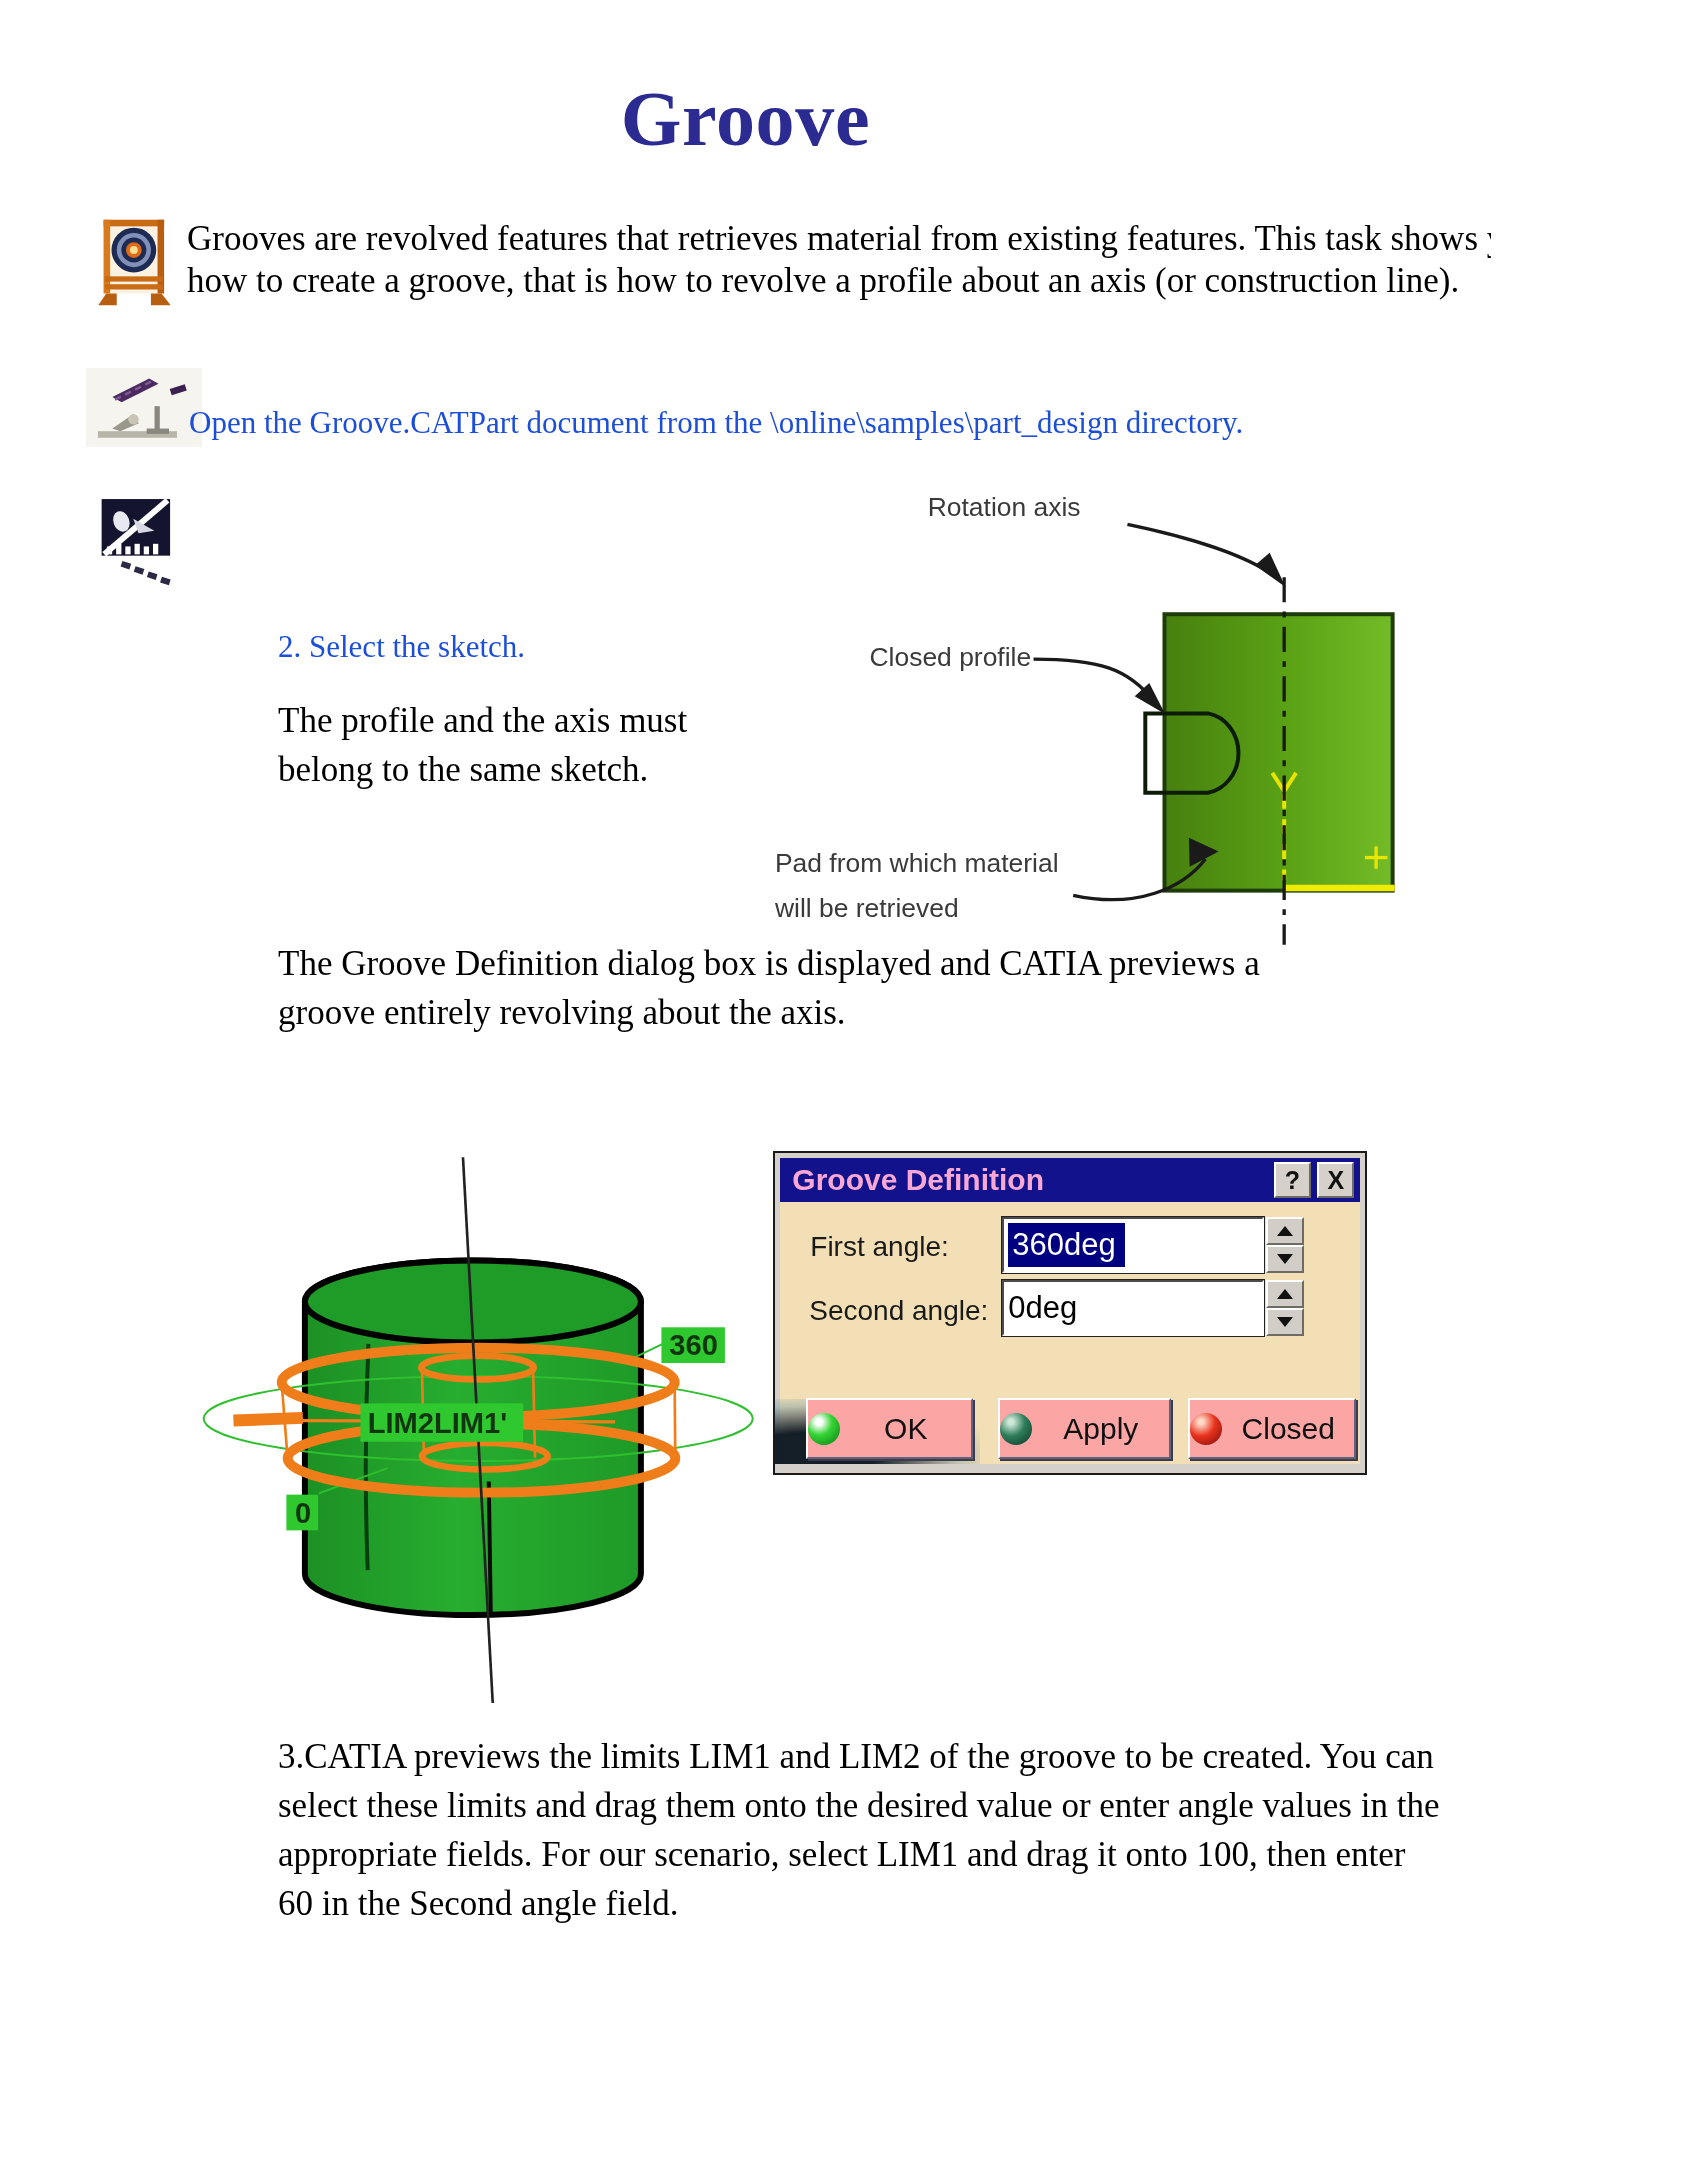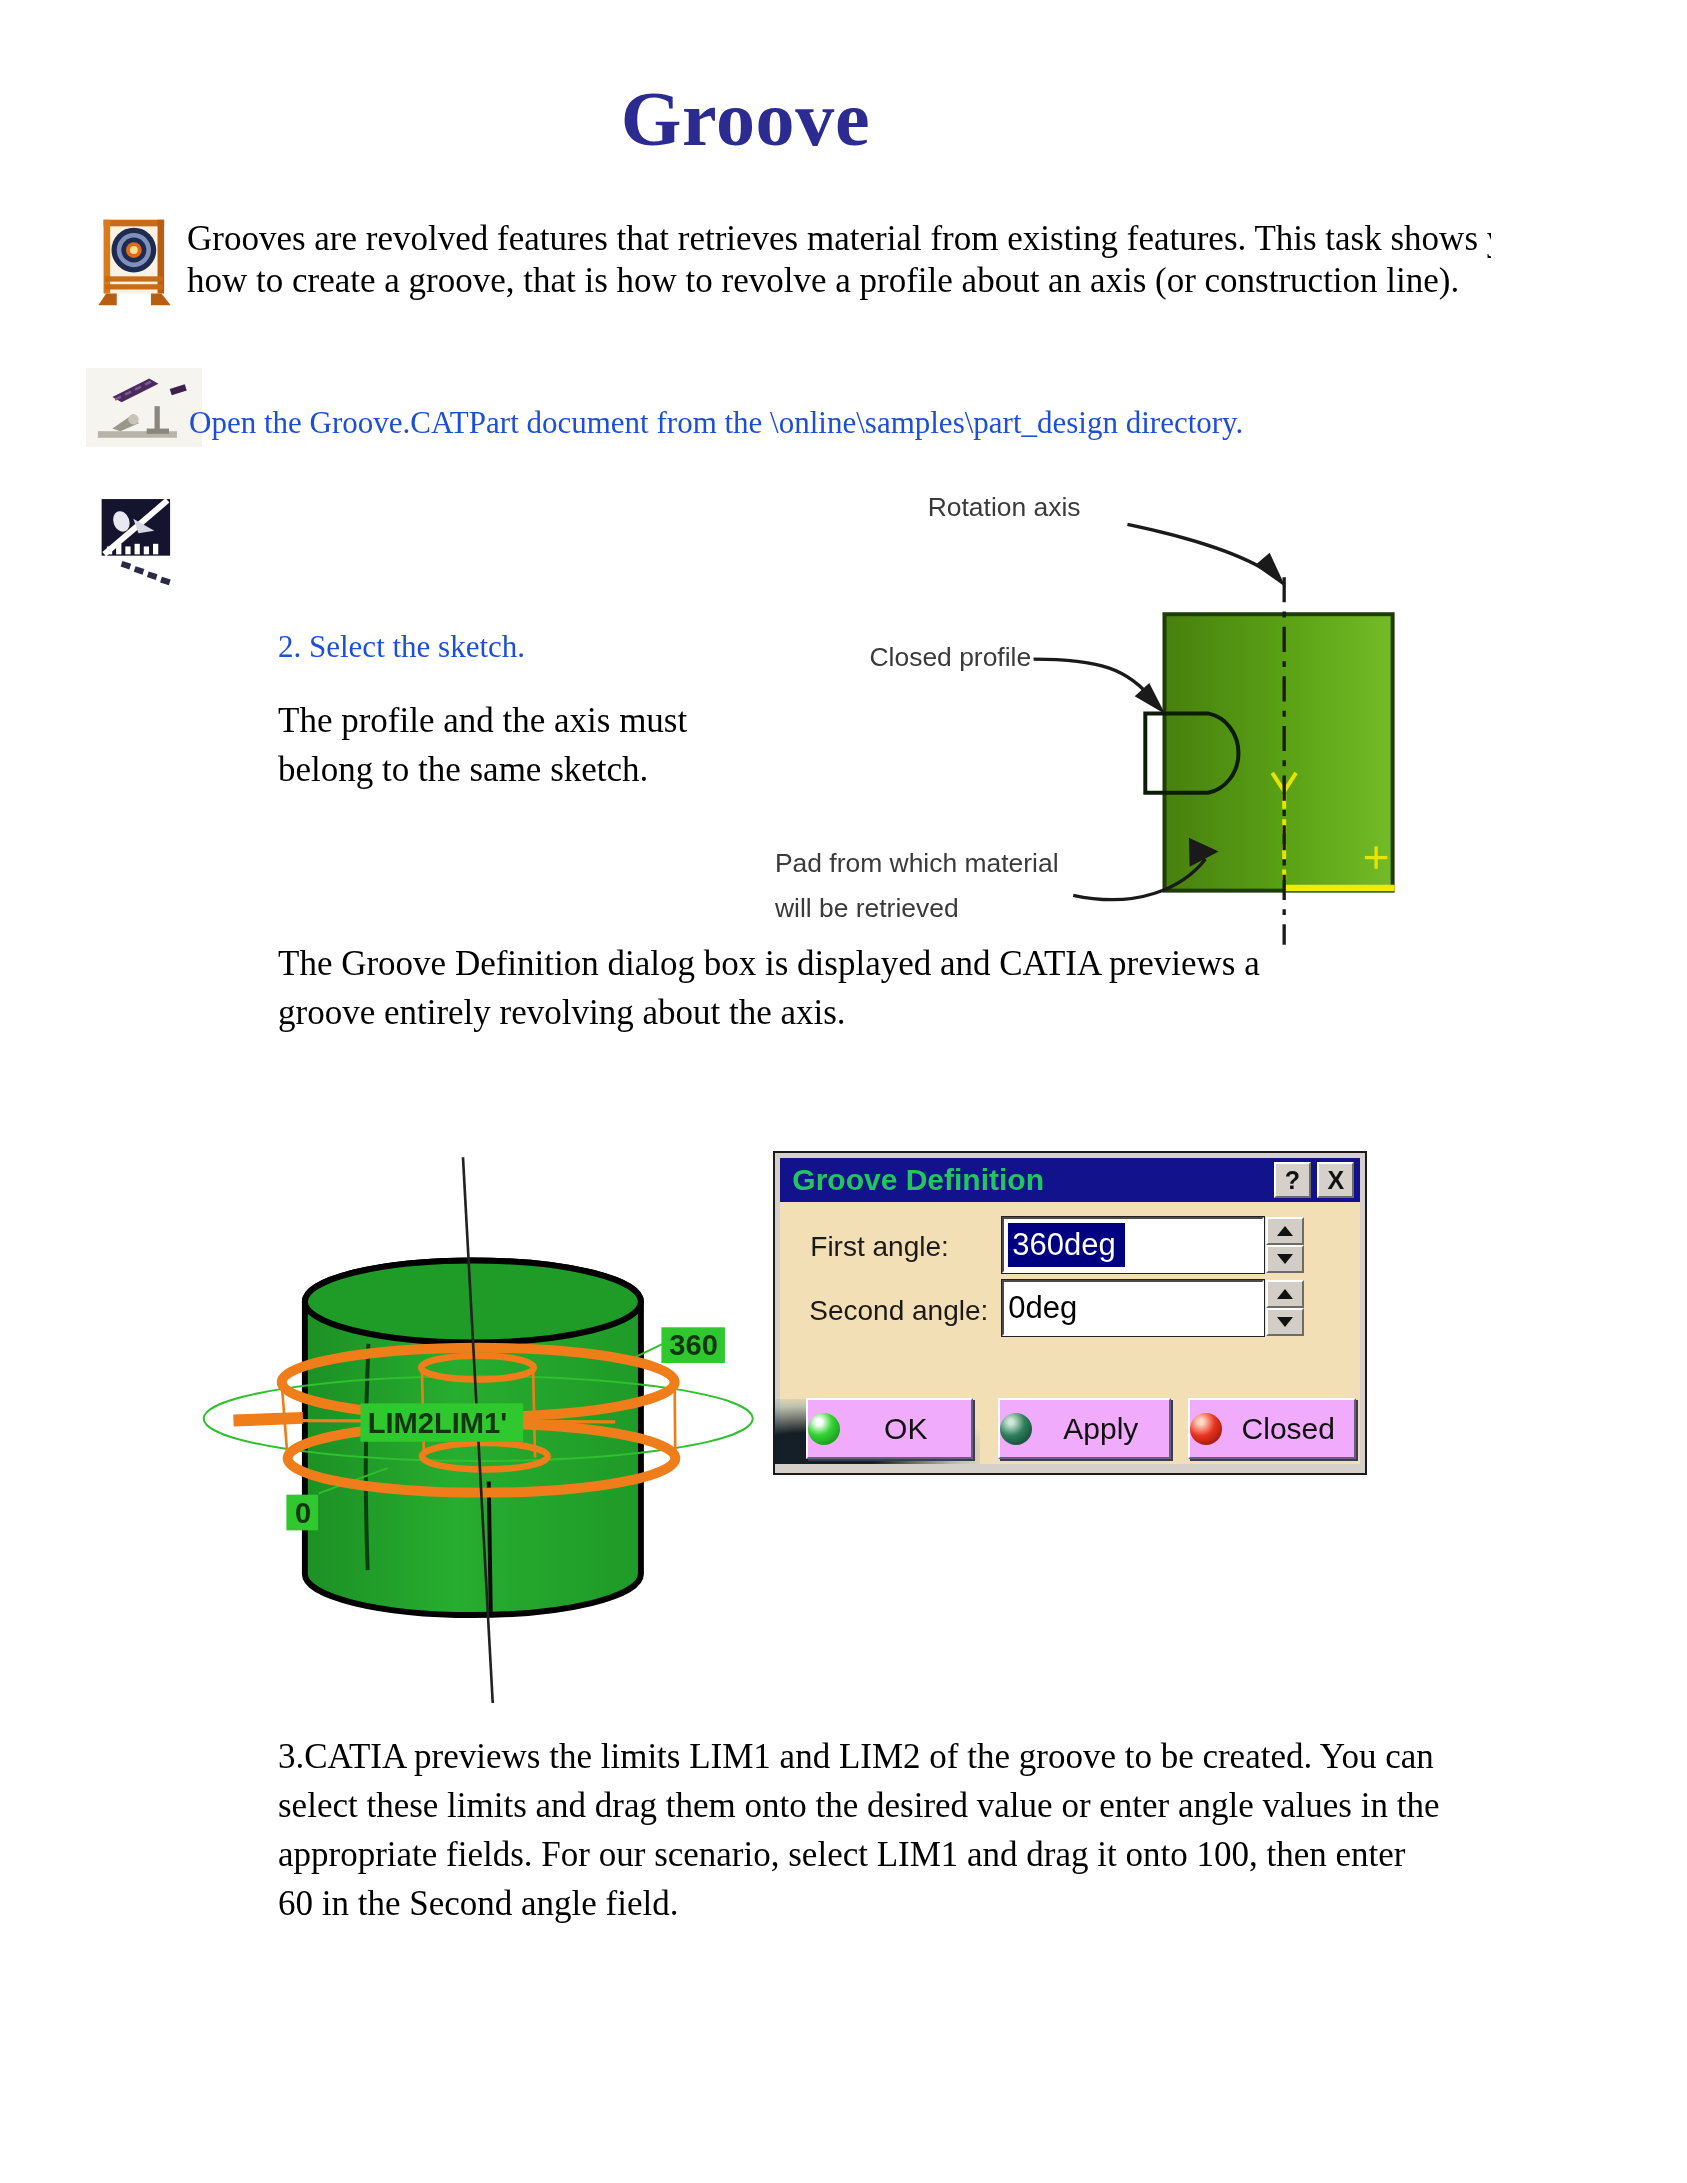--- a/index.html
+++ b/index.html
@@ -20,21 +20,21 @@
   
   .dialog{
     left:773px;top:1151px;width:594px;height:324px;
     background:#d5d1ca;border:2px solid #1a1a1a;box-sizing:border-box;
     padding:5.3px;font-family:"Liberation Sans",sans-serif;
   }
   .dlg-titlebar{
     height:44px;background:#12128c;display:flex;align-items:center;
     padding:0 5.3px 0 12px;box-sizing:border-box;
   }
-  .dlg-title{color:#22c55e;font-size:30px;font-weight:bold;flex:1;}
+  .dlg-title{color:#f9a8d4;font-size:30px;font-weight:bold;flex:1;}
   .dlg-sysbtn{
     width:37px;height:36px;margin-left:6.6px;background:#d5d1ca;
     border:2px solid;border-color:#ffffff #6e6a64 #6e6a64 #ffffff;
     display:flex;align-items:center;justify-content:center;
     font-size:25px;font-weight:bold;color:#111;box-sizing:border-box;
   }
   .dlg-body{position:relative;height:262px;background:#f3dfb5;}
   .dlg-label{position:absolute;font-size:28px;color:#1a1a1a;}
   .dlg-input{
     position:absolute;width:262px;height:56px;background:#ffffff;
@@ -45,21 +45,21 @@
   .dlg-input .sel{background:#000080;color:#ffffff;padding:4px 9.3px 4px 4px;}
   .spinner{position:absolute;width:38px;height:56px;}
   .spin-btn{
     width:38px;height:28px;background:#d2cec7;box-sizing:border-box;
     border:2px solid;border-color:#ffffff #6e6a64 #6e6a64 #ffffff;
     display:flex;align-items:center;justify-content:center;
   }
   .tri-up{width:0;height:0;border-left:8px solid transparent;border-right:8px solid transparent;border-bottom:10.6px solid #111;}
   .tri-down{width:0;height:0;border-left:8px solid transparent;border-right:8px solid transparent;border-top:10.6px solid #111;}
   .dlg-button{
-    position:absolute;top:196px;height:61px;background:#f0abfc;
+    position:absolute;top:196px;height:61px;background:#fca5a5;
     border:2.6px solid;border-color:#ffffff #62627a #62627a #ffffff;
     box-shadow:2px 2px 0 #3c3c50;box-sizing:border-box;
     display:flex;align-items:center;padding:0 0;
   }
   .dlg-button .lbl{flex:1;text-align:center;font-size:30px;color:#111;}
   .sphere{width:32px;height:32px;border-radius:50%;flex:none;}
   .sphere.ok{background:radial-gradient(circle at 34% 28%,#ffffff 0 10%,#35d435 42%,#0a7a12 100%);}
   .sphere.apply{background:radial-gradient(circle at 34% 28%,#cfe8d8 0 8%,#2e7d5a 45%,#0c3326 100%);}
   .sphere.cancel{background:radial-gradient(circle at 34% 28%,#ffd8c8 0 8%,#e8341e 45%,#7a0a08 100%);}
   .smudge{

